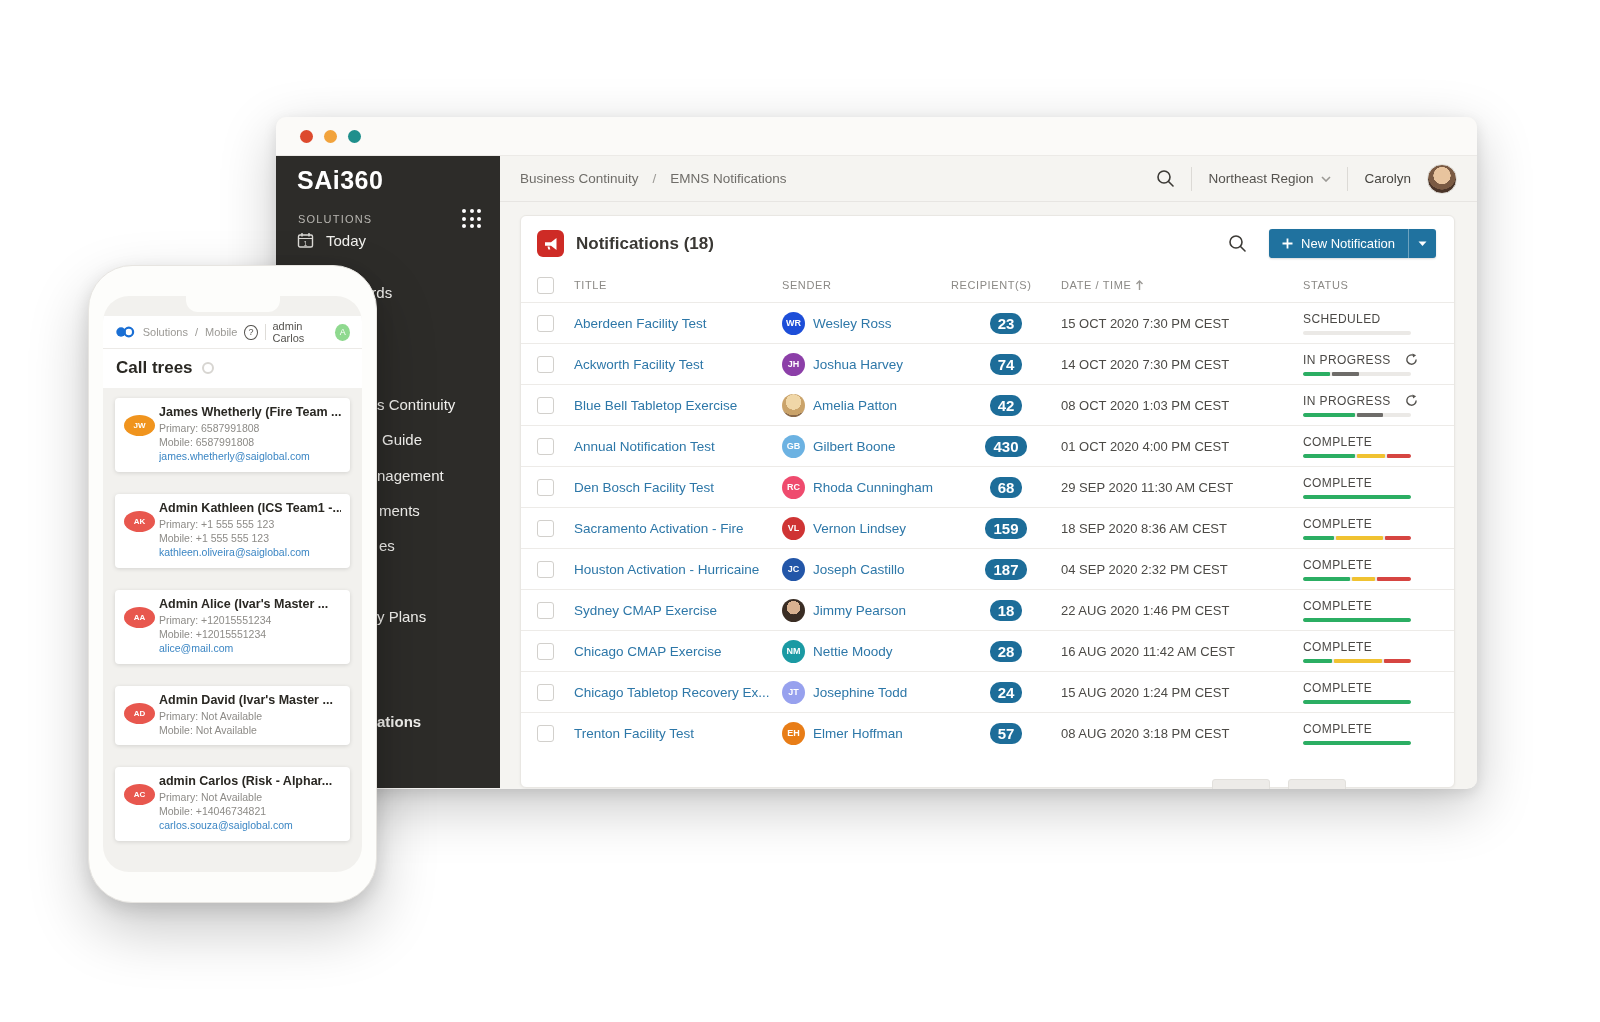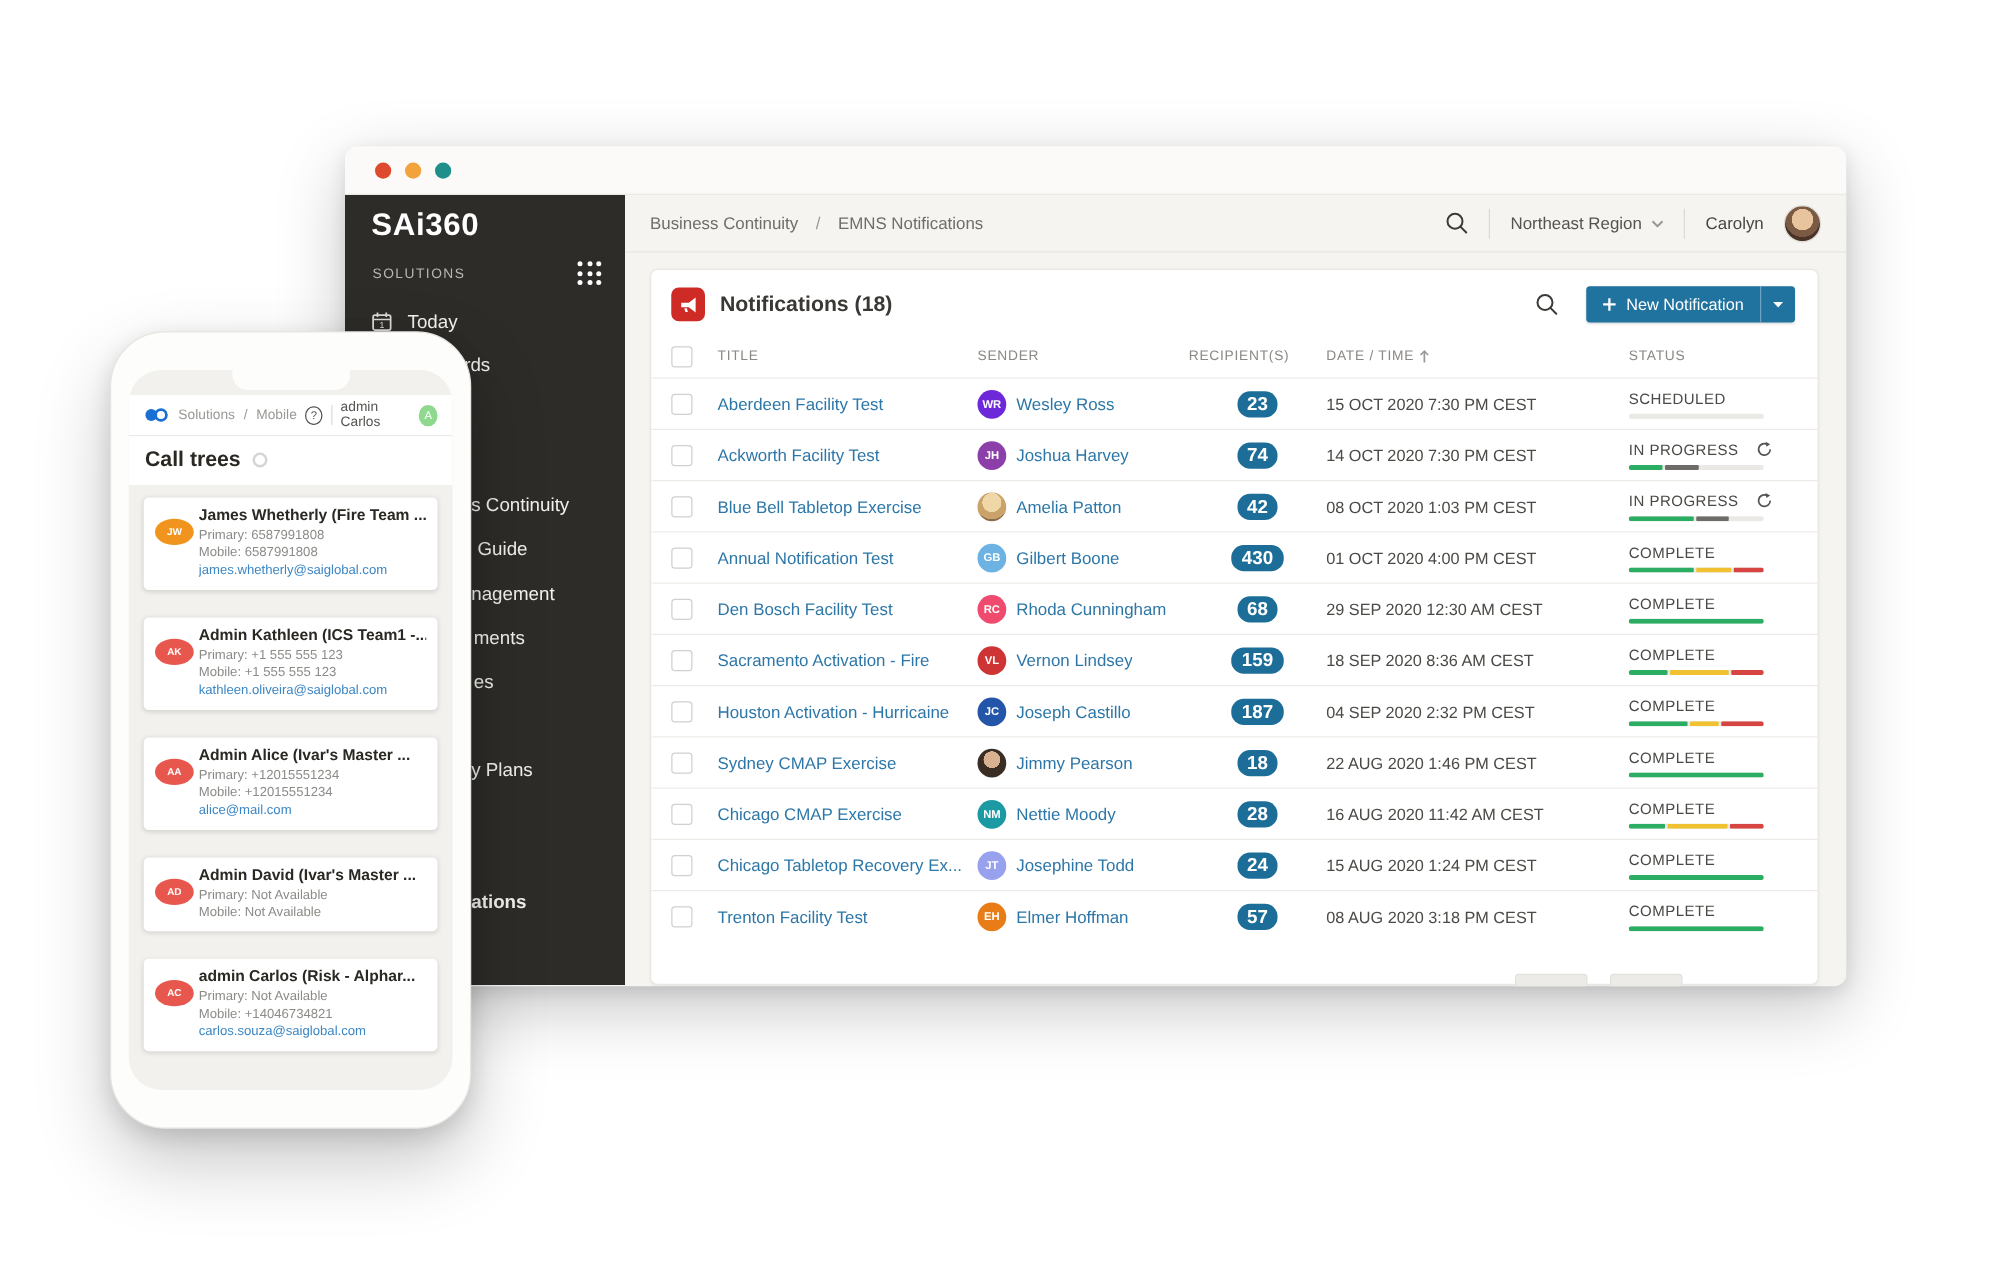--- a/index.html
+++ b/index.html
@@ -137,21 +137,21 @@
             <i></i>
             <i></i>
             <i></i>
             <i></i>
             <i></i>
             <i></i>
             <i></i>
             <i></i>
         </div>
         <div id="sb-items">
-            <div class="sb-item" style="left: 21px; top: 93px;">
+            <div class="sb-item" style="left: 21px; top: 76px;">
               <svg width="17" height="17" viewBox="0 0 17 17">
                 <rect x="1.5" y="3" width="14" height="12" rx="1.5" fill="none" stroke="#dcdad6" stroke-width="1.4"></rect>
                 <line x1="5" y1="1" x2="5" y2="4.5" stroke="#dcdad6" stroke-width="1.4"></line>
                 <line x1="12" y1="1" x2="12" y2="4.5" stroke="#dcdad6" stroke-width="1.4"></line>
                 <line x1="1.5" y1="6.5" x2="15.5" y2="6.5" stroke="#dcdad6" stroke-width="1.2"></line>
                 <text x="8.5" y="13.5" font-size="7" fill="#dcdad6" text-anchor="middle">1</text>
               </svg>
     <span class="sb-label">Today</span>
   </div>
             <div class="sb-item" style="left: 87px; top: 128px;">
@@ -252,21 +252,21 @@
             <div class="th">STATUS</div>
           </div>
 
           <div id="rows">
               <div class="trow">
     <div>
                   <div class="cb"></div>
                 </div>
     <div class="t-title">Aberdeen Facility Test</div>
     <div class="t-sender">
-      <div class="s-avatar" style="background: #6d28d9;">WR</div>
+      <div class="s-avatar" style="background: #1d4ed8;">WR</div>
       <span class="s-name">Wesley Ross</span>
     </div>
     <div class="t-recip">
                   <span class="badge">23</span>
                 </div>
     <div class="t-date">15 OCT 2020 7:30 PM CEST</div>
     <div class="t-status">
       <div class="st-line">
         <span class="st-label">SCHEDULED</span>
 
@@ -358,21 +358,21 @@
                   <div class="cb"></div>
                 </div>
     <div class="t-title">Den Bosch Facility Test</div>
     <div class="t-sender">
       <div class="s-avatar" style="background: rgb(239, 75, 110);">RC</div>
       <span class="s-name">Rhoda Cunningham</span>
     </div>
     <div class="t-recip">
                   <span class="badge">68</span>
                 </div>
-    <div class="t-date">29 SEP 2020 12:30 AM CEST</div>
+    <div class="t-date">29 SEP 2020 11:30 AM CEST</div>
     <div class="t-status">
       <div class="st-line">
         <span class="st-label">COMPLETE</span>
 
       </div>
       <div class="st-track">
                     <div class="seg green" style="width: 100%;"></div>
                   </div>
     </div>
   </div>

